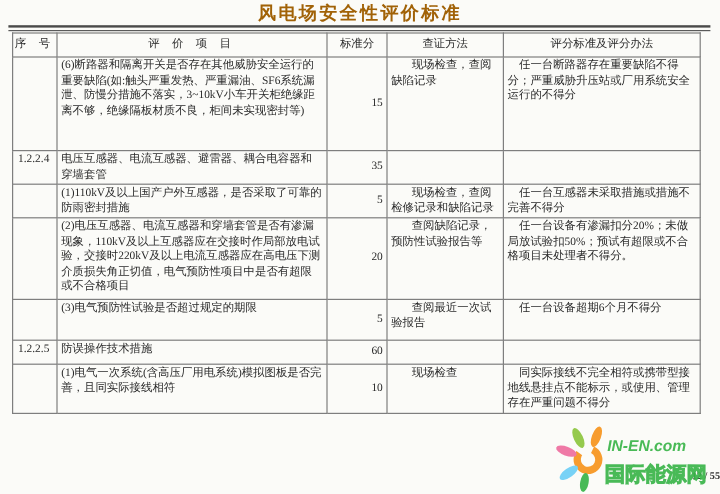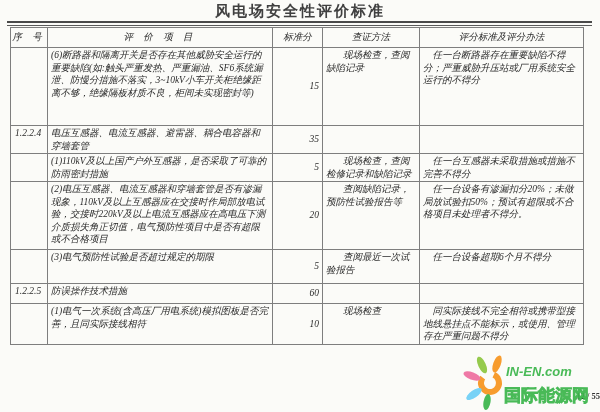--- a/index.html
+++ b/index.html
@@ -4,30 +4,30 @@
 <style>
   html,body{margin:0;padding:0;}
   body{
     width:600px;height:412px;position:relative;overflow:hidden;
     background:#fbfbf8;
     font-family:"Liberation Serif","DejaVu Serif",serif;
     color:#262626;
   }
   .title{
     position:absolute;top:2px;left:0;width:600px;text-align:center;
-    font-size:15px;font-weight:bold;letter-spacing:2px;color:#404040;
+    font-size:15px;font-weight:bold;letter-spacing:2px;color:#a16207;
   }
   .title-rule{
     position:absolute;top:21px;left:7px;width:585px;height:2px;
     border-top:2px solid #4a4a4a;border-bottom:1px solid #5a5a5a;
   }
   table.eval{
     position:absolute;top:27px;left:10px;width:573px;
     border-collapse:collapse;table-layout:fixed;
-    font-size:9.5px;line-height:12.5px;color:#2a2a2a;font-style:italic;
+    font-size:9.5px;line-height:12.5px;color:#2a2a2a;
   }
   .eval th,.eval td{
     border:1px solid #7e7e7e;
     padding:1px 3px;
     vertical-align:top;
     word-break:break-all;
     font-weight:normal;
   }
   .eval th{
     text-align:center;vertical-align:middle;

